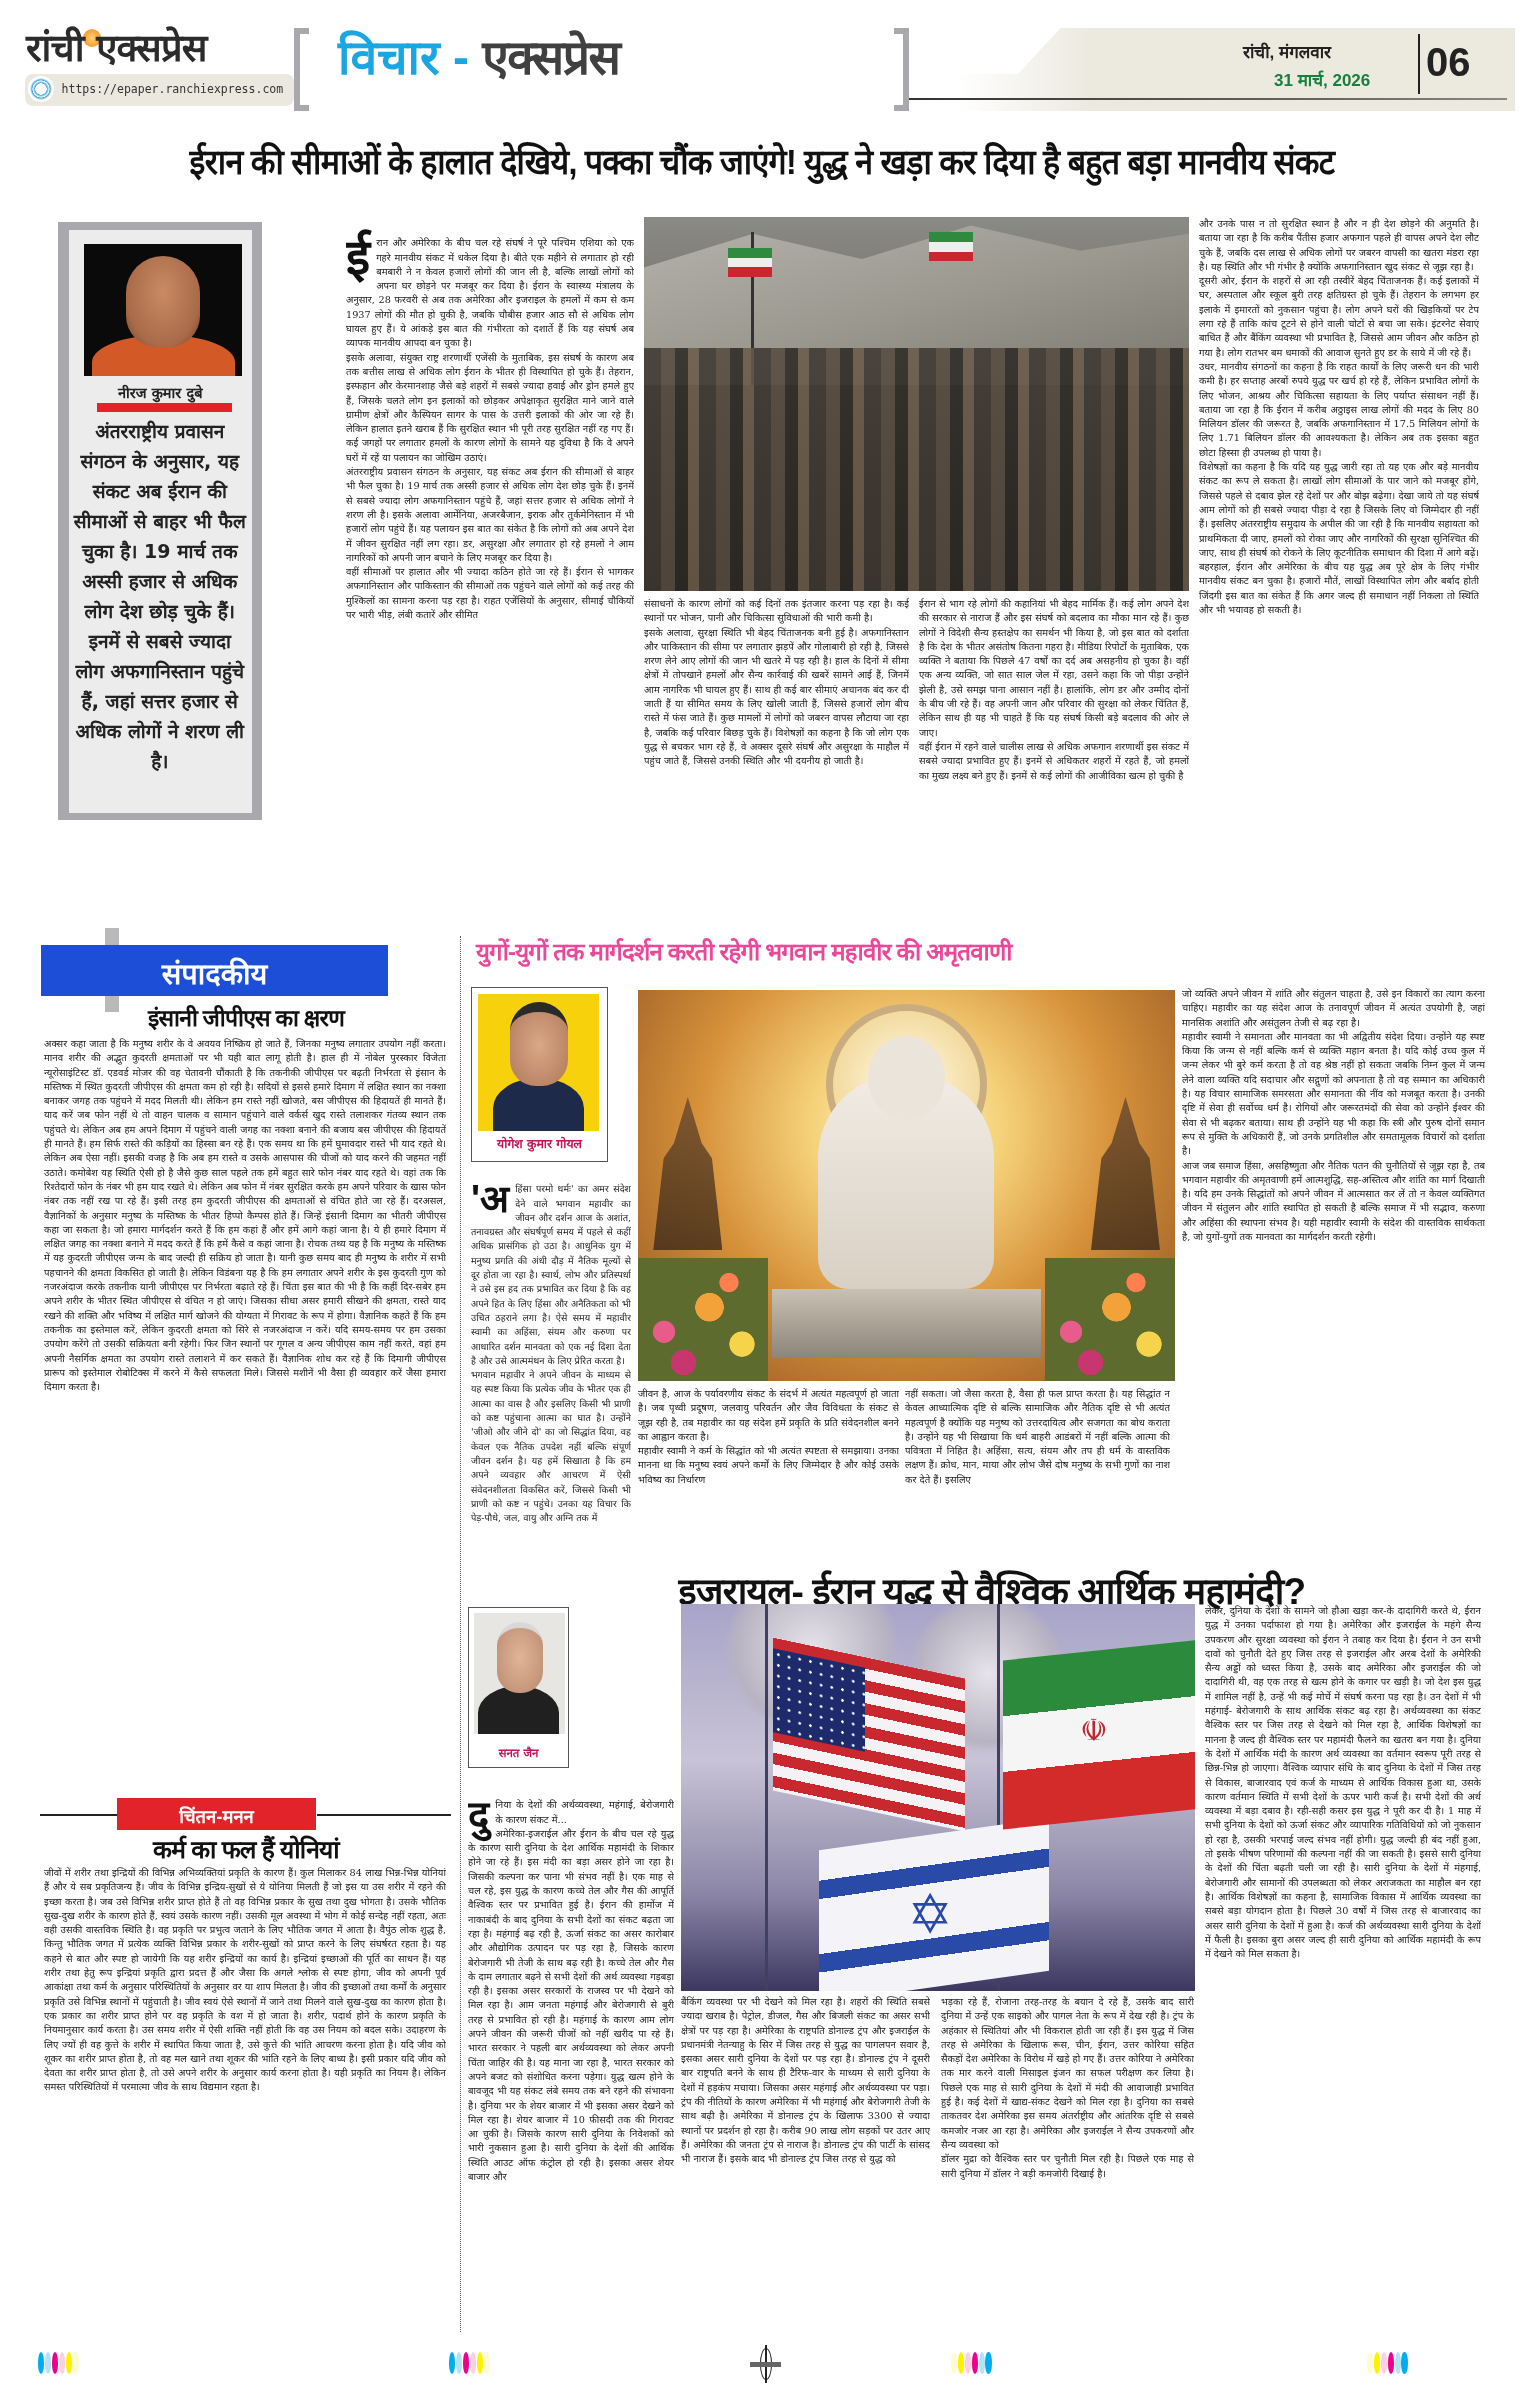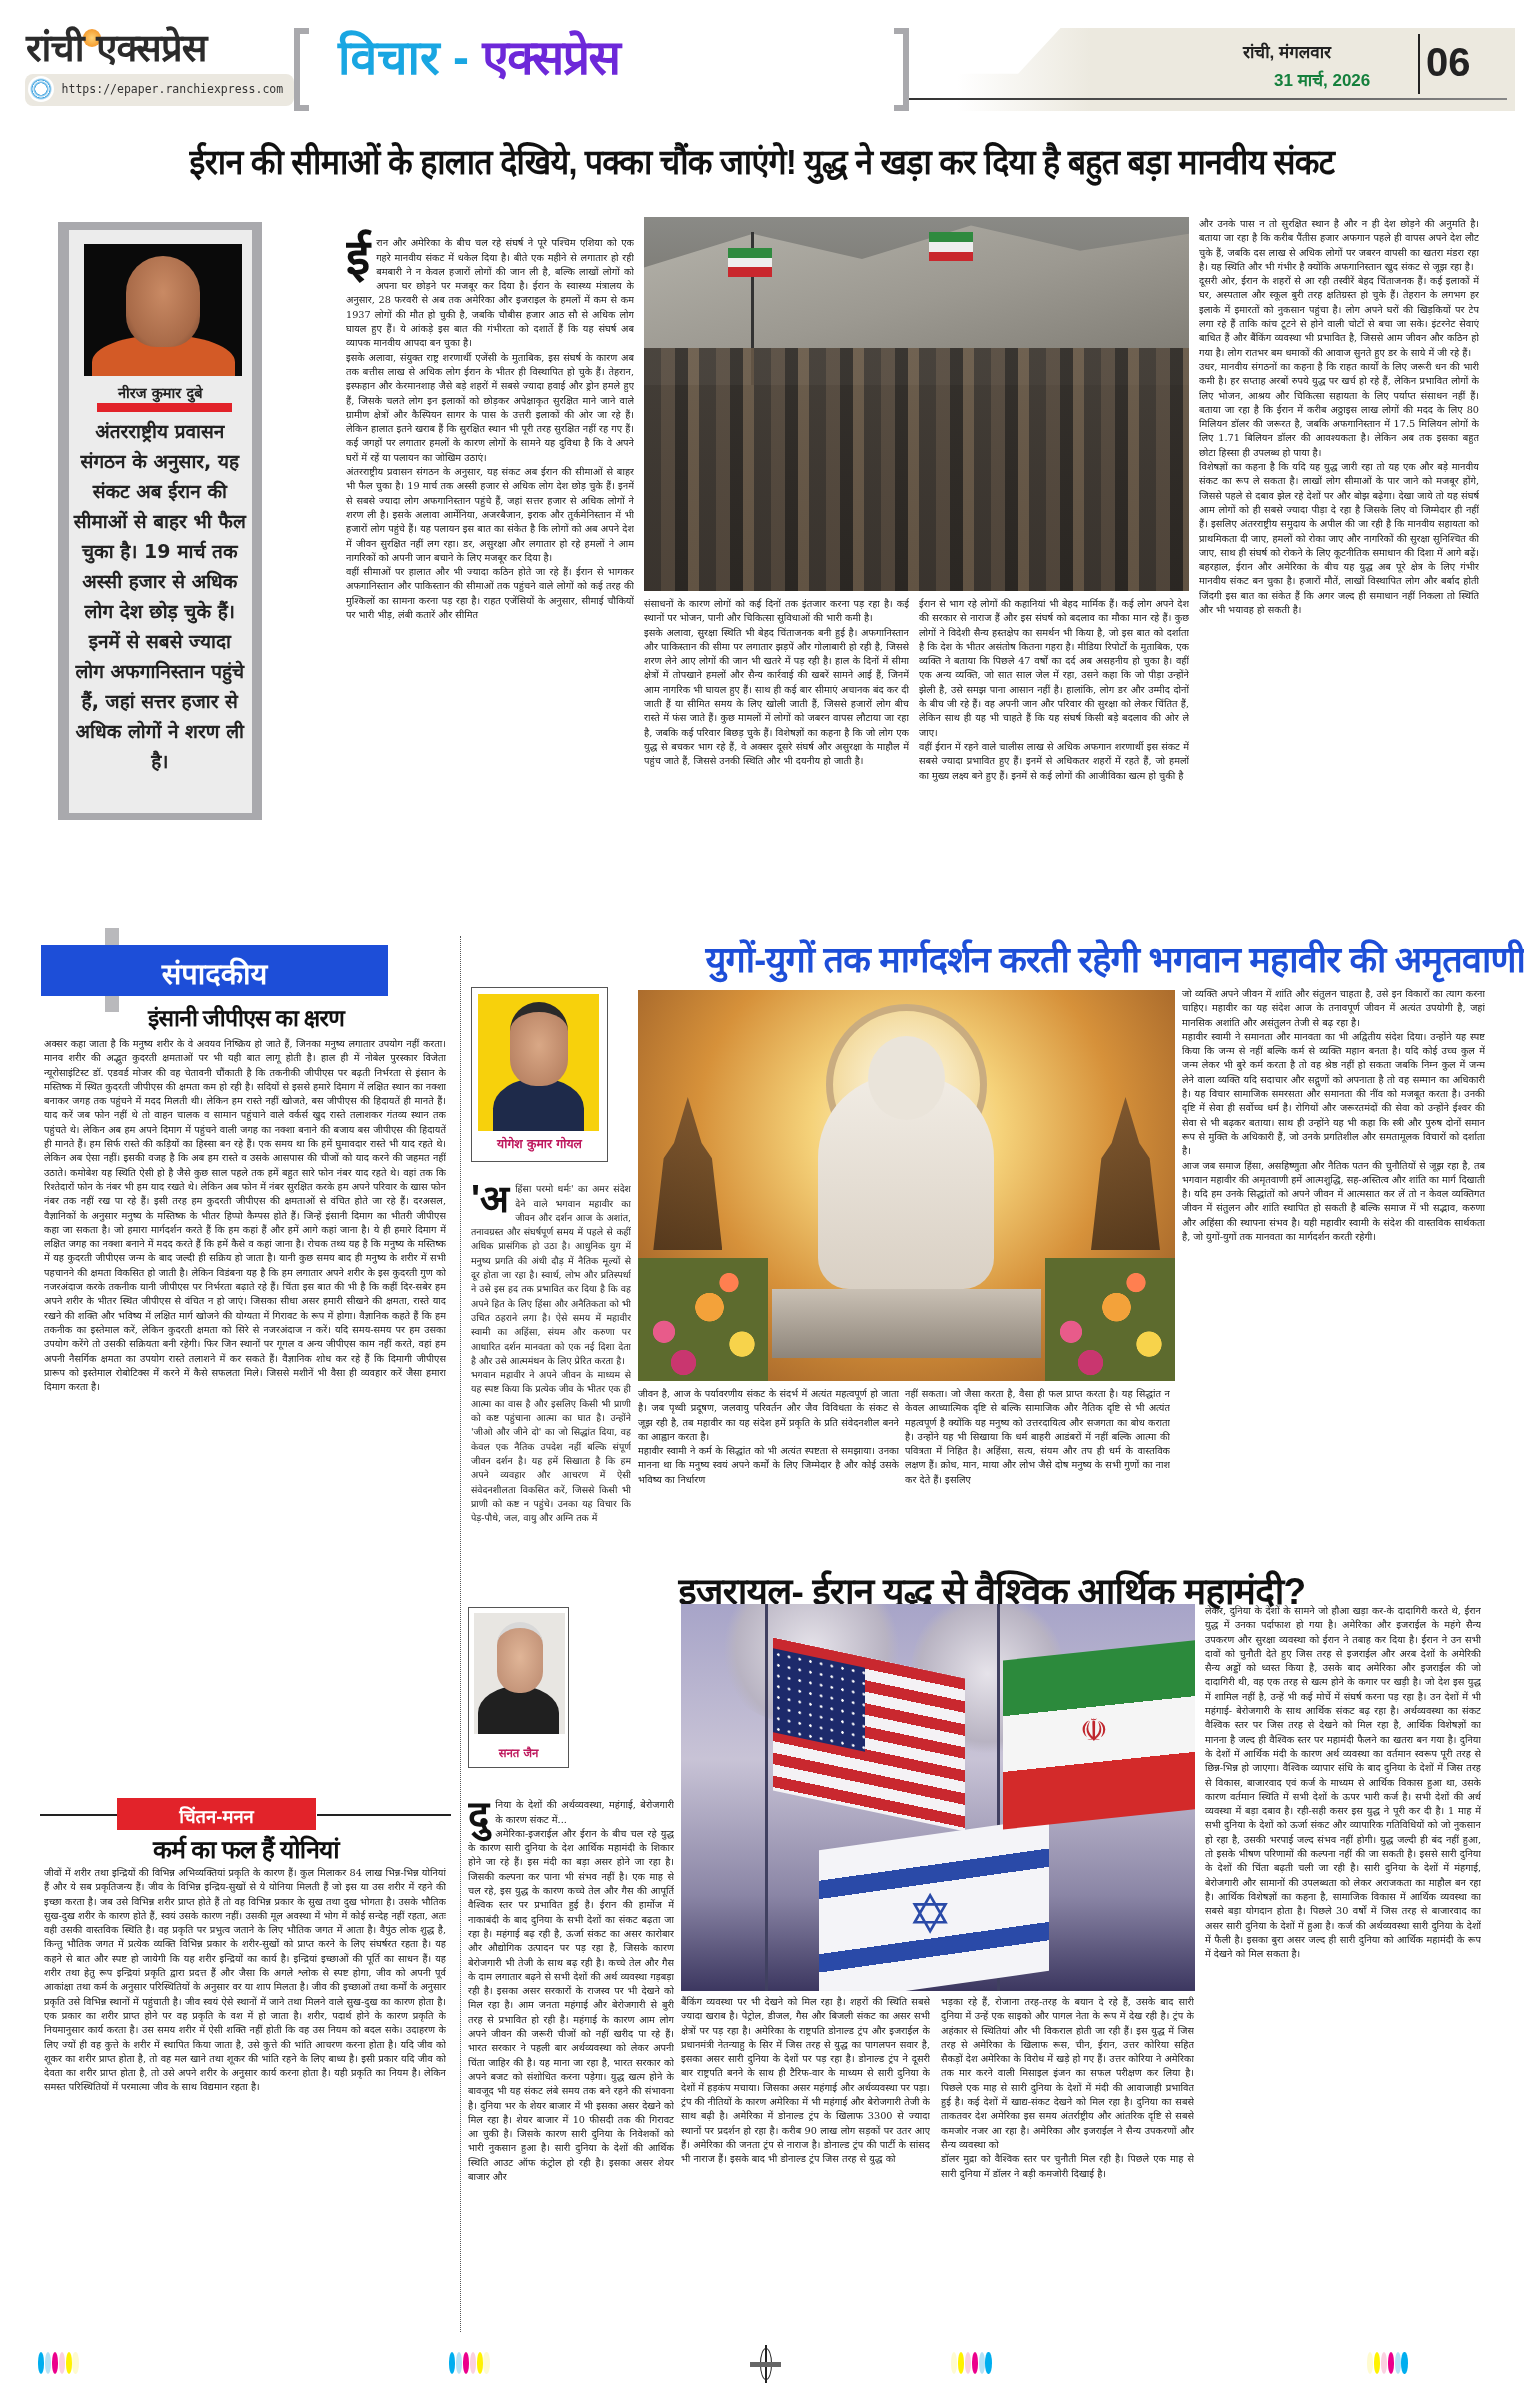--- a/index.html
+++ b/index.html
@@ -10,21 +10,21 @@
   .masthead { position: absolute; left: 0; top: 0; width: 1392px; height: 123px; }
   .logo { position: absolute; left: 26px; top: 29px; font-family: "DejaVu Serif", serif; font-weight: 900; font-size: 38px; color: #2b2b2b; letter-spacing: -0.8px; line-height: 1; }
   .logo-sun { position: absolute; left: 83px; top: 29px; width: 18.4px; height: 18.4px; border-radius: 50%; background: radial-gradient(circle, #ffcc66 0%, #f59a23 60%, #f07a1a 100%); opacity: .9; }
   .url-bar { position: absolute; left: 24.6px; top: 74px; width: 269px; height: 32px; background: #ebe8e0; border-radius: 8px; }
   .url-icon { position: absolute; left: 3.1px; top: 2.3px; width: 26px; height: 26px; border-radius: 50%; background: radial-gradient(circle, #fff 30%, #3ea3e0 32%, #fff 45%, #3ea3e0 48%, #fff 60%); }
   .url-text { position: absolute; left: 37px; top: 8.4px; font-family: "DejaVu Sans Mono", monospace; font-size: 11.5px; color: #333; }
   .bracket-left { position: absolute; left: 294px; top: 28px; width: 15.3px; height: 83px; border: 6.1px solid #a9a9ad; border-right: none; }
   .section-title { position: absolute; left: 338px; top: 34px; font-family: "Liberation Sans", sans-serif; font-weight: 700; font-size: 48px; line-height: 1; }
   .section-title .blue { color: #19a6e2; }
   .section-title .dash { color: #19a6e2; }
-  .section-title .dark { color: #6d28d9; letter-spacing: -1.5px; }
+  .section-title .dark { color: #404040; letter-spacing: -1.5px; }
   .bracket-right { position: absolute; left: 894px; top: 28px; width: 15.3px; height: 83px; border: 6.1px solid #a9a9ad; border-left: none; }
   .date-panel { position: absolute; left: 909px; top: 28px; width: 606px; height: 83px; background: linear-gradient(90deg, #fff 0%, #fff 8%, #ece9df 30%, #ece9df 100%); clip-path: polygon(0 100%, 0 55%, 18% 55%, 25% 0, 100% 0, 100% 100%); }
   .date-rule { position: absolute; left: 909px; top: 98px; width: 598px; height: 2.3px; background: linear-gradient(90deg, #333, #666 70%, #888); }
   .date-city { position: absolute; left: 1243px; top: 40px; font-family: "Liberation Sans", sans-serif; font-size: 17px; color: #222; font-weight: 700; }
   .date-full { position: absolute; left: 1274px; top: 68px; font-family: "Liberation Sans", sans-serif; font-size: 17px; color: #15803d; font-weight: 700; }
   .date-divider { position: absolute; left: 1418px; top: 34px; width: 1.5px; height: 60px; background: #222; }
   .page-num { position: absolute; left: 1426px; top: 40px; font-family: "Liberation Sans", sans-serif; font-weight: 700; font-size: 40px; color: #222; }
 
   
   .lead-headline { position: absolute; left: 0; top: 137px; width: 1524px; text-align: center; font-family: "Liberation Sans", sans-serif; font-weight: 900; font-size: 35px; color: #111; letter-spacing: -0.8px; transform: scaleX(.92); transform-origin: center; }
@@ -57,21 +57,21 @@
   .ed-banner-label { position: absolute; left: 0; top: 7.7px; width: 100%; text-align: center; font-family: "Liberation Sans", sans-serif; font-weight: 700; font-size: 29px; color: #fff; }
   .ed-title { position: absolute; left: 31px; top: 1001px; width: 430px; text-align: center; font-family: "Liberation Sans", sans-serif; font-weight: 900; font-size: 23px; color: #111; letter-spacing: -0.8px; }
   .dotted-v { position: absolute; width: 0; border-left: 1.5px dotted #555; }
 
   .chintan-line { position: absolute; top: 1814px; height: 1.5px; background: #222; }
   .chintan-tab { position: absolute; left: 117px; top: 1798px; width: 199px; height: 32px; background: #e2232a; }
   .chintan-label { position: absolute; left: 0; top: 4.6px; width: 100%; text-align: center; font-family: "Liberation Sans", sans-serif; font-weight: 700; font-size: 18.4px; color: #fff; }
   .chintan-title { position: absolute; left: 31px; top: 1832px; width: 430px; text-align: center; font-family: "Liberation Sans", sans-serif; font-weight: 900; font-size: 24.6px; color: #111; letter-spacing: -0.8px; }
 
   
-  .mahavir-headline { position: absolute; left: 476px; top: 934px; width: 1049px; text-align: right; font-family: "Liberation Sans", sans-serif; font-weight: 900; font-size: 36px; color: #1d4ed8; letter-spacing: -0.8px; }
+  .mahavir-headline { position: absolute; left: 476px; top: 934px; width: 1049px; text-align: left; font-family: "Liberation Sans", sans-serif; font-weight: 900; font-size: 24px; color: #ec4899; letter-spacing: -0.8px; }
   .author-card { position: absolute; border: 1.5px solid #555; background: #fff; }
   .card-photo { position: absolute; overflow: hidden; }
   .card-name { position: absolute; left: 0; width: 100%; text-align: center; font-size: 12.3px; font-weight: 700; color: #be185d; }
   .mahavir-photo { position: absolute; left: 638px; top: 990px; width: 537px; height: 391px; overflow: hidden; background: radial-gradient(ellipse at 50% 35%, #fff6cf 0%, #f5d27a 25%, #d6913a 55%, #8a4f22 100%); }
   .mahavir-halo { position: absolute; left: 188px; top: 14px; width: 161px; height: 161px; border-radius: 50%; border: 7.7px solid rgba(190,160,120,.8); background: radial-gradient(circle, #fffbe8 0%, #f3dba0 70%); }
   .mahavir-body { position: absolute; left: 180px; top: 84px; width: 176px; height: 215px; border-radius: 84px 84px 31px 31px; background: linear-gradient(180deg, #f1ece4 0%, #d9d0c4 100%); }
   .mahavir-head { position: absolute; left: 230px; top: 46px; width: 77px; height: 84px; border-radius: 50%; background: #eae4da; }
   .mahavir-pedestal { position: absolute; left: 134px; top: 299px; width: 269px; height: 69px; background: linear-gradient(180deg, #c9c0b4, #8e857a); }
   .flowers { position: absolute; bottom: 0; width: 130px; height: 123px; background: radial-gradient(circle at 20% 60%, #e85b8a 0 10.7px, transparent 11.5px), radial-gradient(circle at 55% 40%, #f3a23a 0 14px, transparent 14.6px), radial-gradient(circle at 80% 70%, #f7d34b 0 12.3px, transparent 13px), radial-gradient(circle at 35% 85%, #c9366f 0 12.3px, transparent 13px), radial-gradient(circle at 70% 20%, #ff7f50 0 9.2px, transparent 10px), #5d6b2e; }
   .temple { position: absolute; top: 107px; width: 69px; height: 153px; background: linear-gradient(180deg, #6b4a2c, #3e2a18); clip-path: polygon(50% 0, 70% 30%, 85% 40%, 100% 100%, 0 100%, 15% 40%, 30% 30%); opacity: .8; }

